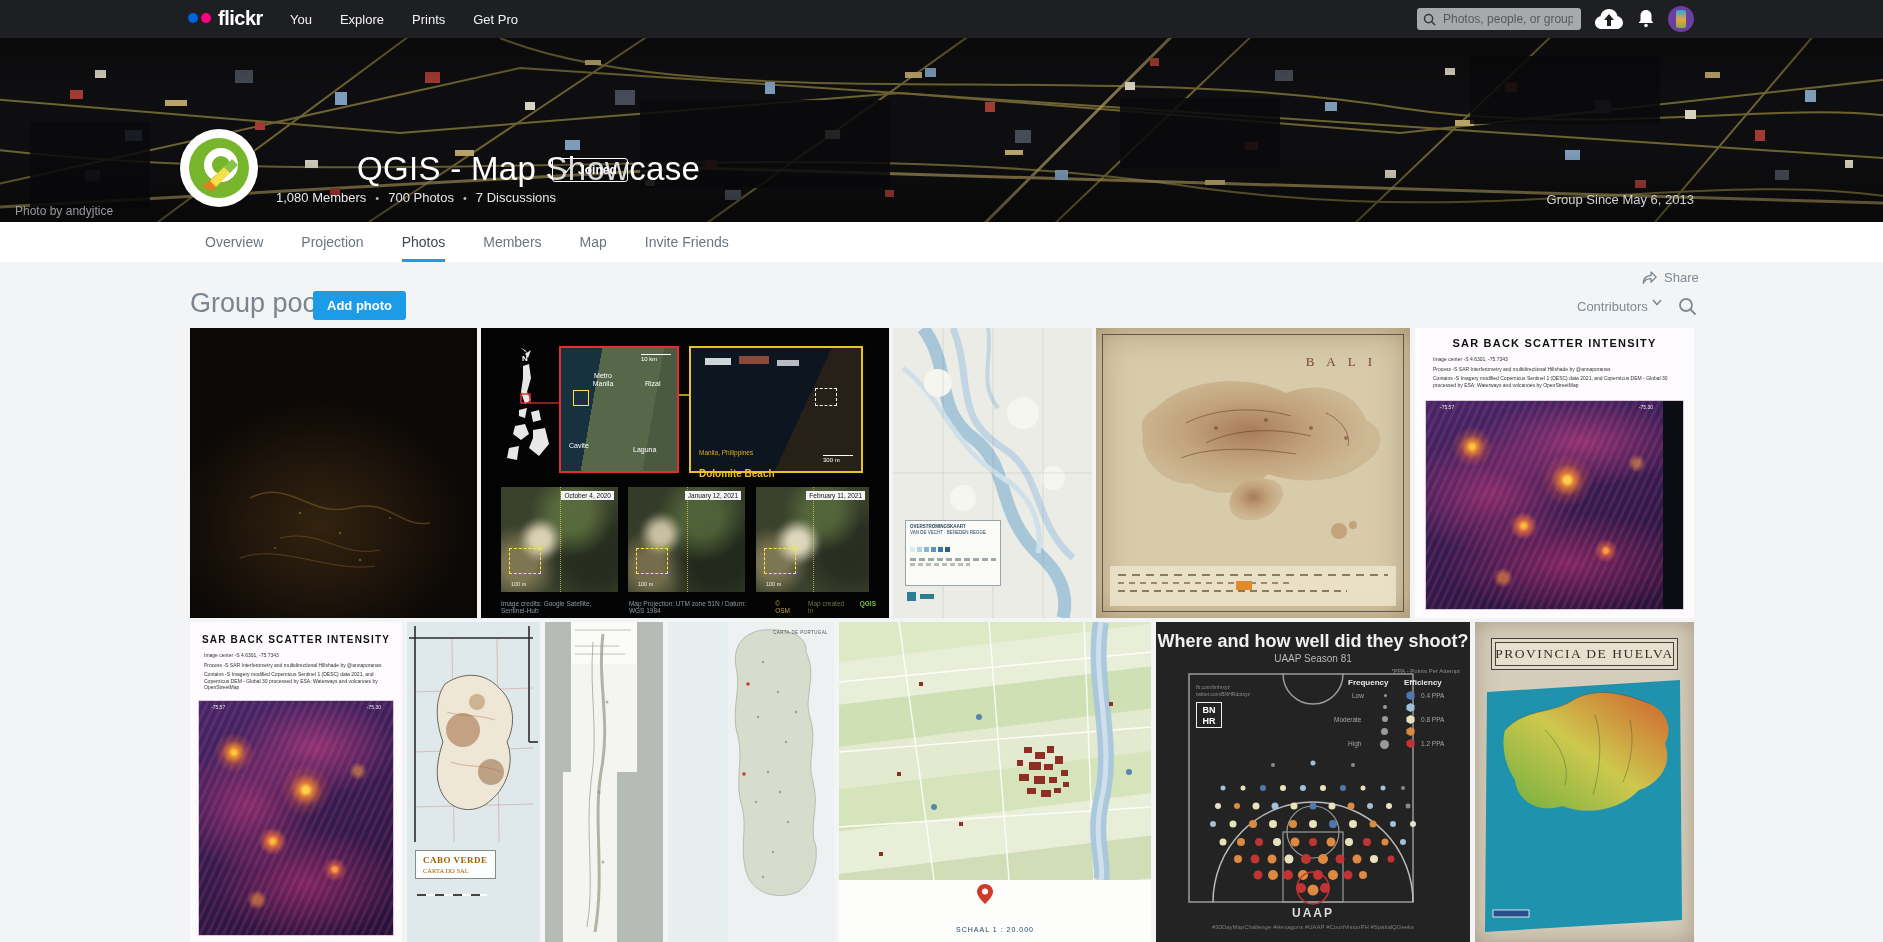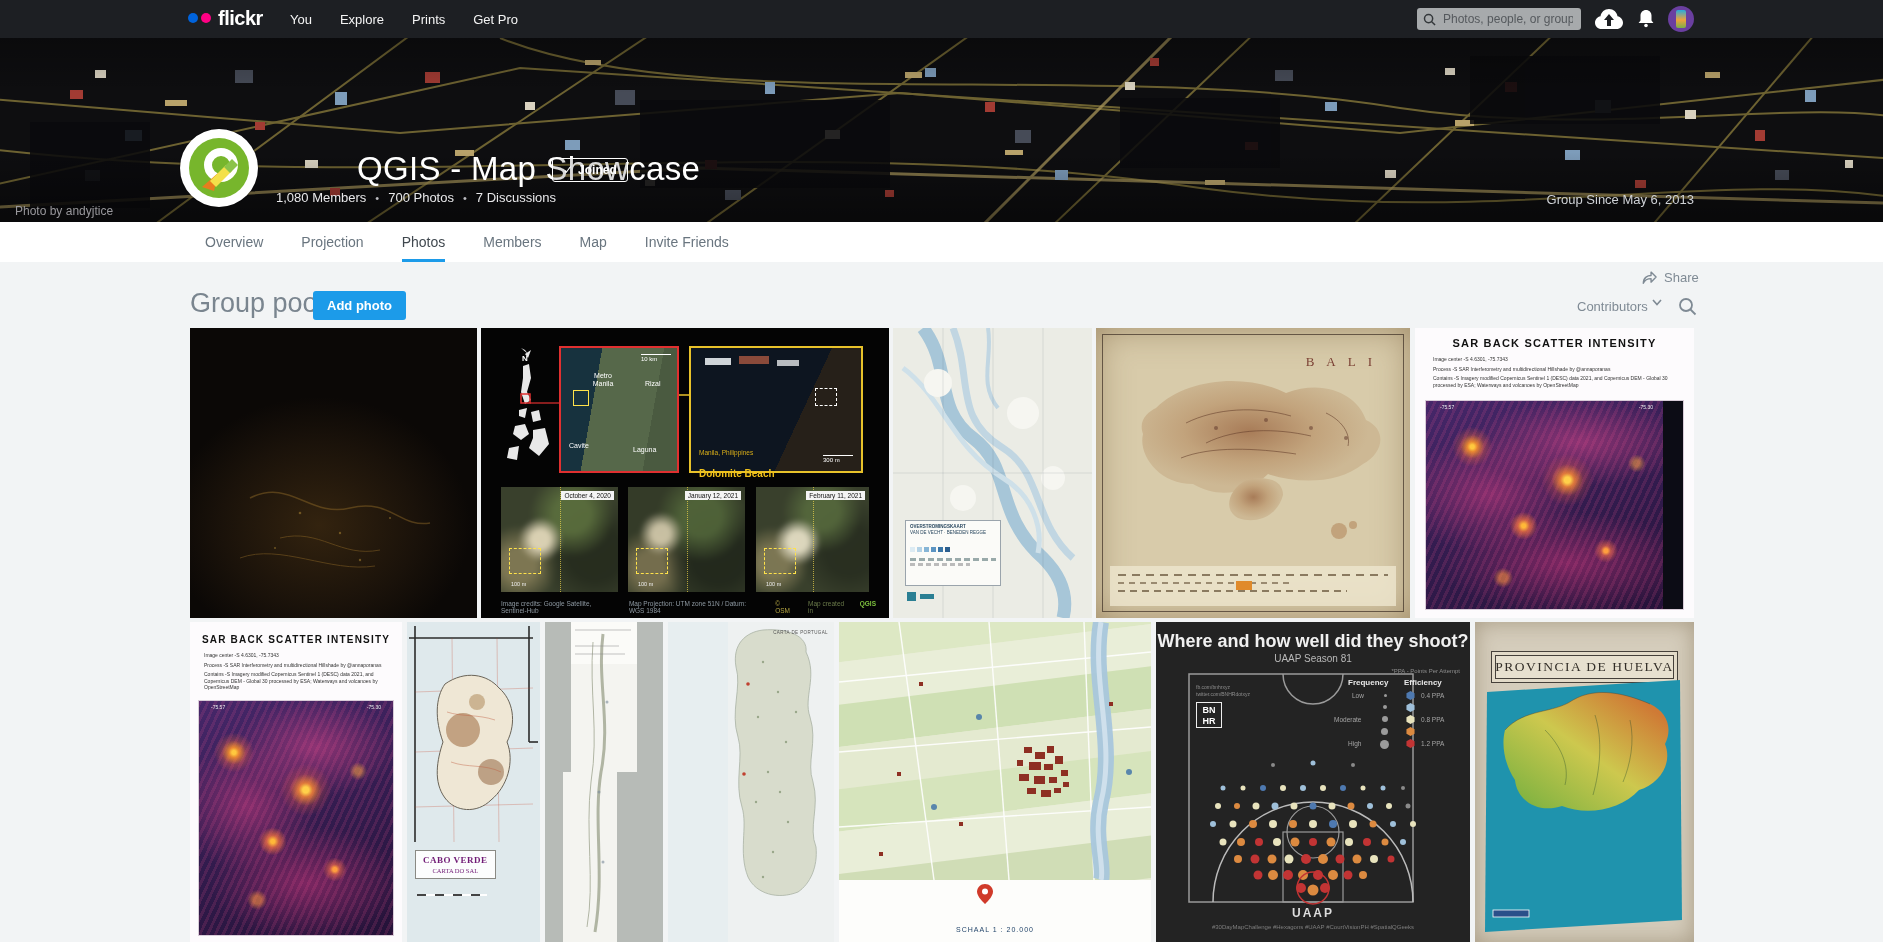--- a/index.html
+++ b/index.html
@@ -115,27 +115,27 @@
   .sar-strip{position:absolute;background:#0c0c15;}
 
   
   .bali-frame{position:absolute;inset:6px;border:1px solid rgba(60,45,35,.7);}
   .bali-title{position:absolute;right:26px;top:26px;font-family:"Liberation Serif",serif;
               font-size:13px;letter-spacing:12px;color:#7a3f33;}
   .bali-strip{position:absolute;left:14px;right:14px;bottom:12px;height:40px;background:rgba(238,230,206,.8);}
   .bali-orange{position:absolute;left:140px;bottom:28px;width:16px;height:9px;background:#e08a2a;}
 
   
-  .hu-titlebox{position:absolute;left:16px;right:16px;top:29px;height:30px;border:1.5px solid #45403a;
+  .hu-titlebox{position:absolute;left:16px;right:16px;top:16px;height:30px;border:1.5px solid #45403a;
                box-shadow:inset 0 0 0 3px #e2dac8, inset 0 0 0 4px #45403a;background:#e7e0cf;
                font-family:"Liberation Serif",serif;font-size:13.5px;letter-spacing:1.5px;color:#332e28;
                text-align:center;line-height:30px;}
   
   .cb-label{position:absolute;left:8px;top:228px;background:rgba(255,255,255,.9);border:1px solid #8a8a84;
-            padding:4px 7px;font-family:"Liberation Serif",serif;color:#701a75;text-align:center;}
+            padding:4px 7px;font-family:"Liberation Serif",serif;color:#a16207;}
   .cb-t1{font-size:9px;font-weight:bold;letter-spacing:.5px;}
   .cb-t2{font-size:6.5px;margin-top:2px;}
   
   .pt-title{position:absolute;right:6px;top:8px;font-size:4.5px;color:#555;letter-spacing:.4px;}
   
   .as-band{position:absolute;left:0;right:0;bottom:0;height:62px;background:#fdfdfb;}
   .as-title{position:absolute;left:0;right:0;bottom:22px;text-align:center;color:#24466b;font-weight:bold;
             font-size:22px;letter-spacing:9px;}
   .as-scale{position:absolute;left:0;right:0;bottom:9px;text-align:center;color:#24466b;font-size:7px;letter-spacing:1px;}
   

